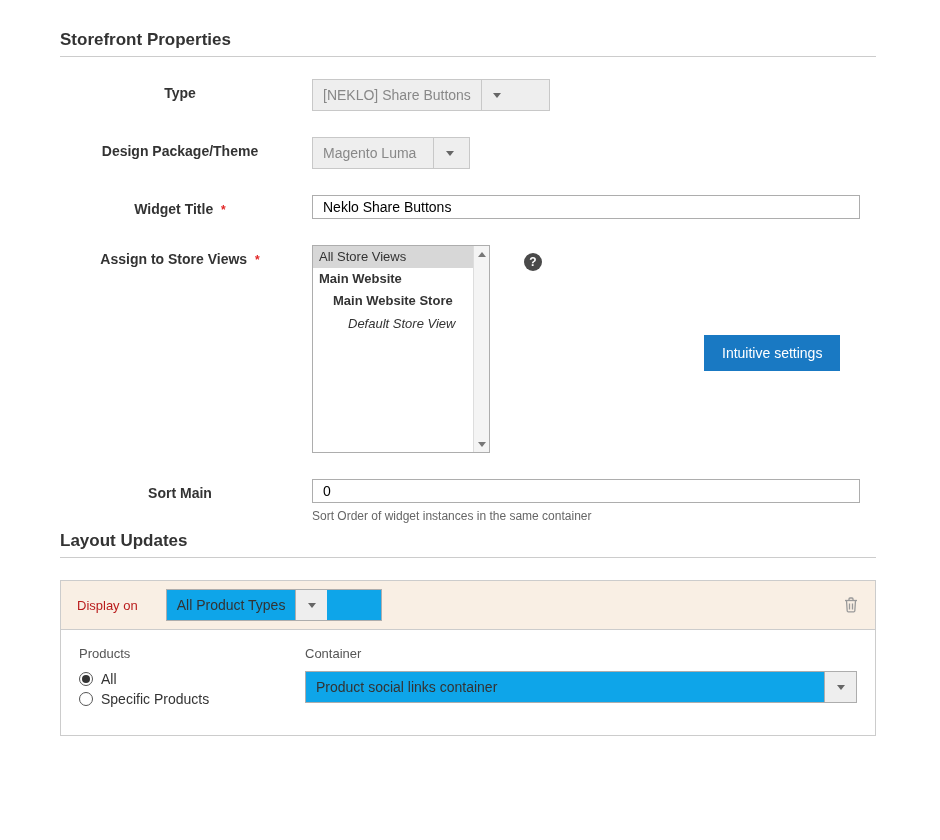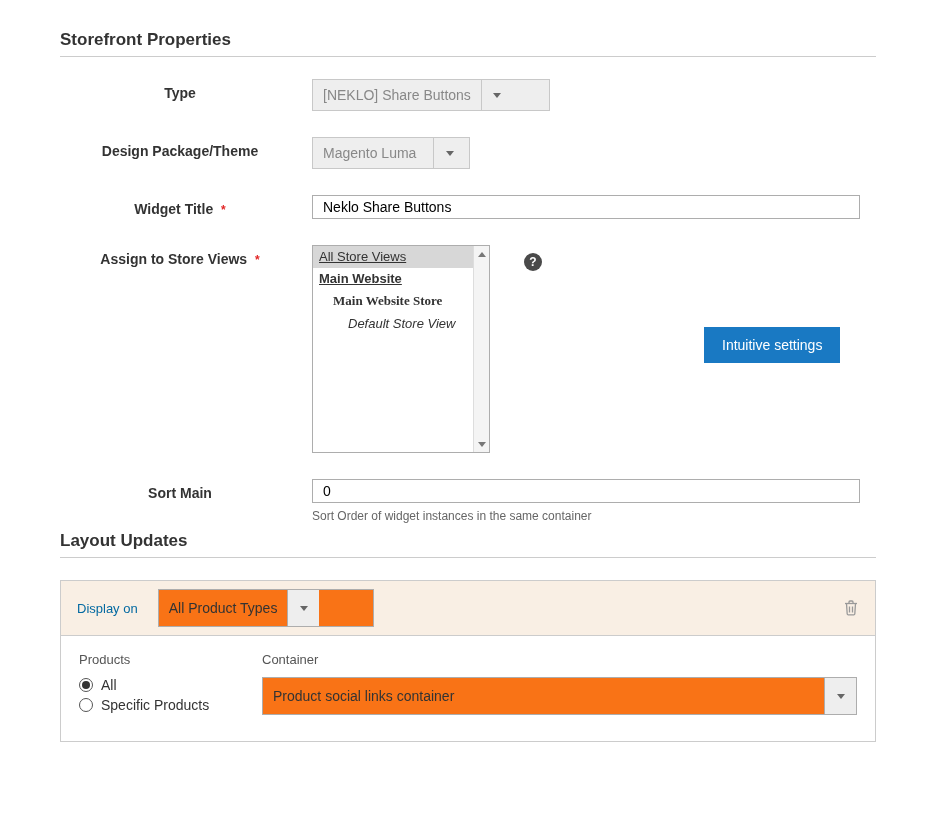--- a/index.html
+++ b/index.html
@@ -100,22 +100,22 @@
     overflow: hidden;
   }
   .ms-opt {
     padding: 2px 6px;
     font-size: 13px;
     line-height: 1.4;
     white-space: nowrap;
   }
   .ms-opt.selected { background: #d7d7d7; }
   .ms-opt.bold   { font-weight: 700; }
-  .ms-opt.ind1   { padding-left: 6px; text-decoration: underline; }
-  .ms-opt.ind2   { padding-left: 20px; font-family: Liberation Serif, serif; }
+  .ms-opt.ind1   { padding-left: 6px; }
+  .ms-opt.ind2   { padding-left: 20px; }
   .ms-opt.ind3   { padding-left: 35px; font-style: italic; }
   .ms-scroll {
     position: absolute;
     right: 0; top: 0; bottom: 0;
     width: 16px;
     background: #f4f4f4;
     border-left: 1px solid #ddd;
   }
   .ms-scroll .arrow {
     position: absolute;
@@ -148,48 +148,48 @@
     background: #1979c3;
     color: #fff;
     border: none;
     padding: 10px 18px;
     font-size: 14px;
     cursor: pointer;
   }
   .callout-wrap {
     position: absolute;
     left: 392px;
-    top: 82px;
+    top: 90px;
   }
   .note {
     font-size: 12px;
     color: #666;
     margin-top: 6px;
   }
   
   .layout-card {
     border: 1px solid #ccc;
   }
   .layout-top {
     background: #f9efe4;
     border-bottom: 1px solid #ccc;
     display: flex;
     align-items: center;
     padding: 8px 16px;
   }
   .layout-top .lbl {
     font-size: 13px;
-    color: #0369a1;
-    margin-right: 20px;
+    color: #b91c1c;
+    margin-right: 28px;
   }
   .select-combo {
     display: inline-flex;
     border: 1px solid #adadad;
-    height: 38px;
-    background: #f97316;
+    height: 32px;
+    background: #0ea5e9;
     align-items: stretch;
   }
   .select-combo .sc-text {
     padding: 0 10px;
     display:flex; align-items:center;
     font-size: 14px;
     color:#333;
   }
   .select-combo .sc-caret {
     width: 32px;
@@ -199,21 +199,21 @@
   }
   .trash {
     margin-left: auto;
     cursor: pointer;
     color: #888;
   }
   .trash svg { width:16px; height:18px; display:block; }
   .layout-body {
     padding: 16px 18px 24px 18px;
     display:flex;
-    gap: 33px;
+    gap: 76px;
   }
   .col-products { width: 150px; }
   .col-container { flex: 1; }
   .col-title {
     font-size: 13px;
     color: #555;
     margin-bottom: 10px;
   }
   .radio-row {
     display:flex;

